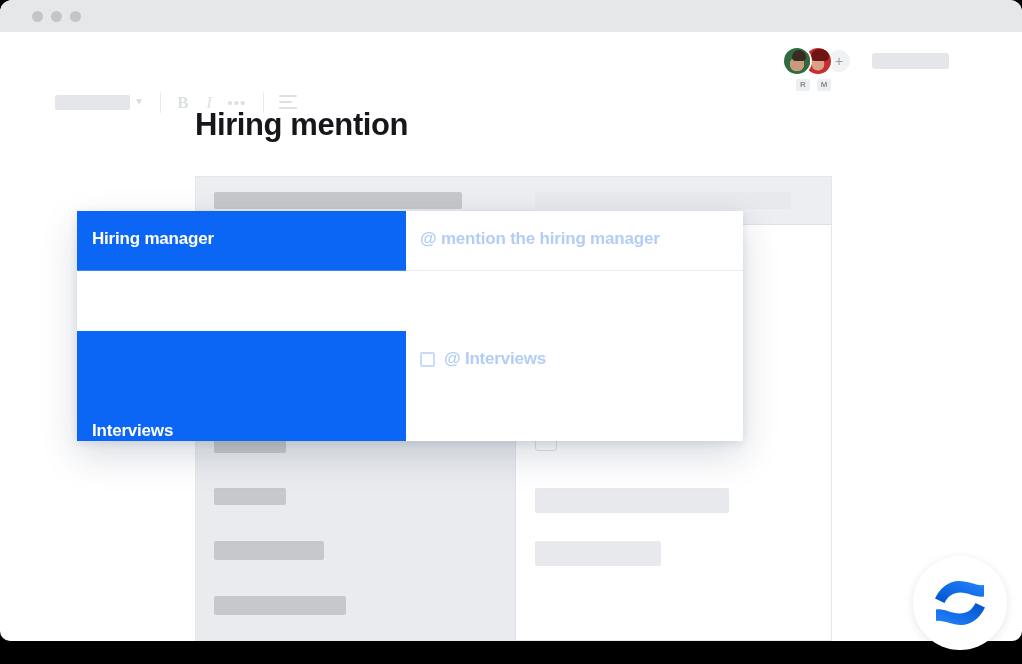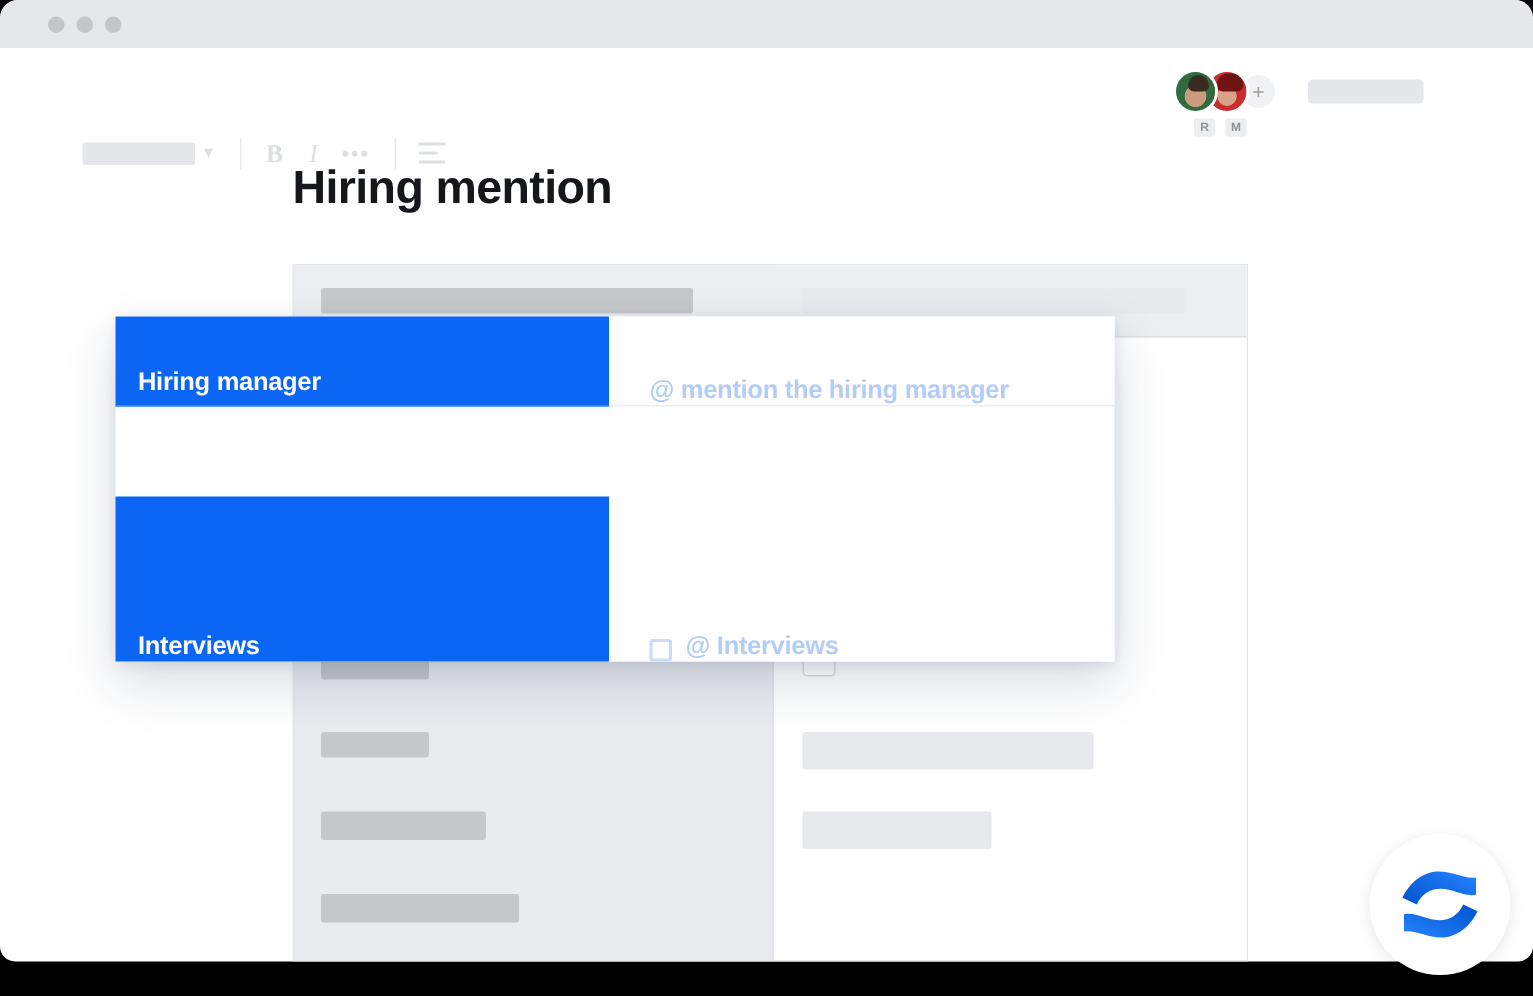--- a/index.html
+++ b/index.html
@@ -170,32 +170,32 @@
   }
   .popup-row { position: absolute; left: 0; width: 666px; display: flex; }
   #popup-row-0 { top: 0;   height: 60px; }
   #popup-row-1 { top: 60px; height: 60px; }
   #popup-row-2 { top: 120px; height: 110px; }
   .popup-label-cell {
     width: 329px; height: 100%;
     background: #0c66f5;
     border-bottom: 1px solid #3b86f7;
     display: flex; align-items: flex-start;
-    padding: 34px 0 0 15px;
+    padding: 18px 0 0 15px;
   }
   #popup-row-2 .popup-label-cell { border-bottom: none; align-items: flex-end; }
   .popup-label-text {
     color: #ffffff; font-size: 17px; font-weight: 700; letter-spacing: -0.2px;
   }
   .popup-value-cell {
     width: 337px; height: 100%;
     background: #ffffff;
     border-bottom: 1px solid #e9ebee;
-    display: flex; align-items: flex-end;
-    padding: 18px 0 0 27px;
+    display: flex; align-items: flex-start;
+    padding: 18px 0 0 14px;
   }
   #popup-row-2 .popup-value-cell { border-bottom: none; }
   .popup-value-text {
     color: #b3cdf7; font-size: 17px; font-weight: 600; letter-spacing: -0.2px;
   }
   #popup-checkbox {
     width: 15px; height: 15px; margin-right: 9px; margin-top: 3px;
     border: 2px solid #c7dbfa; border-radius: 2px; flex: 0 0 auto;
   }
 

